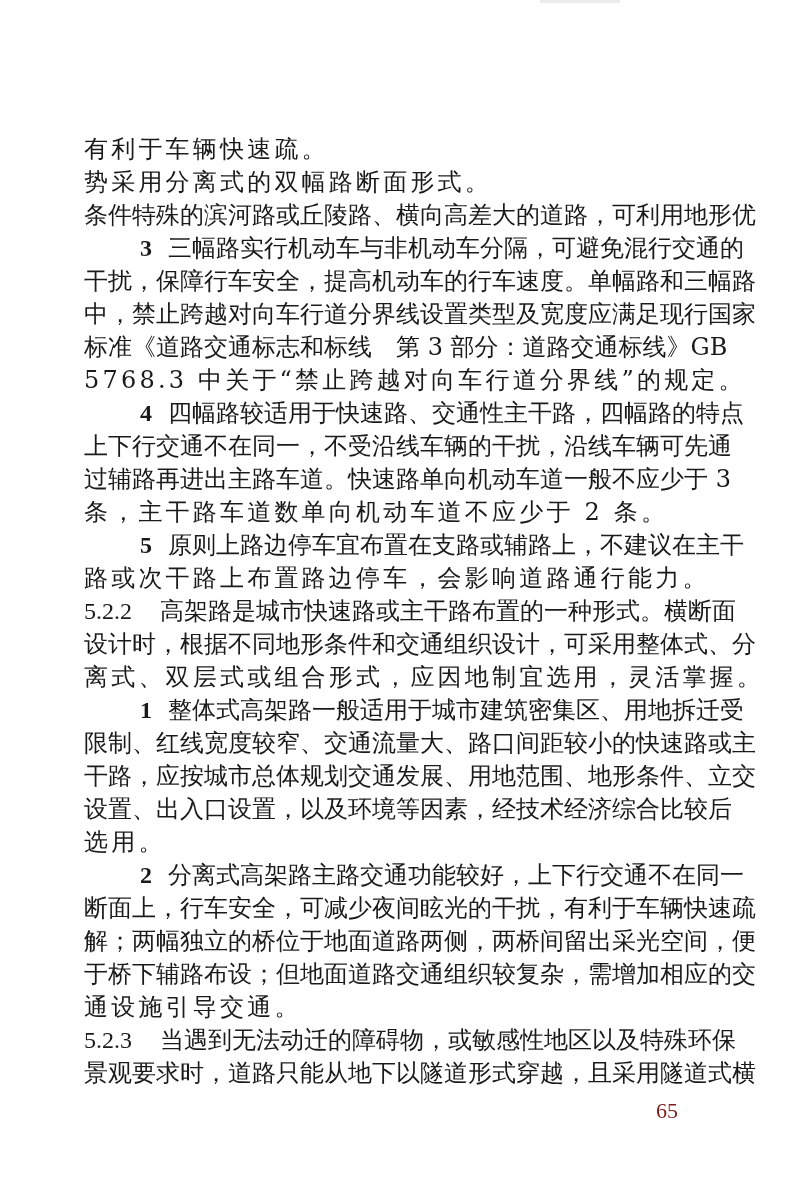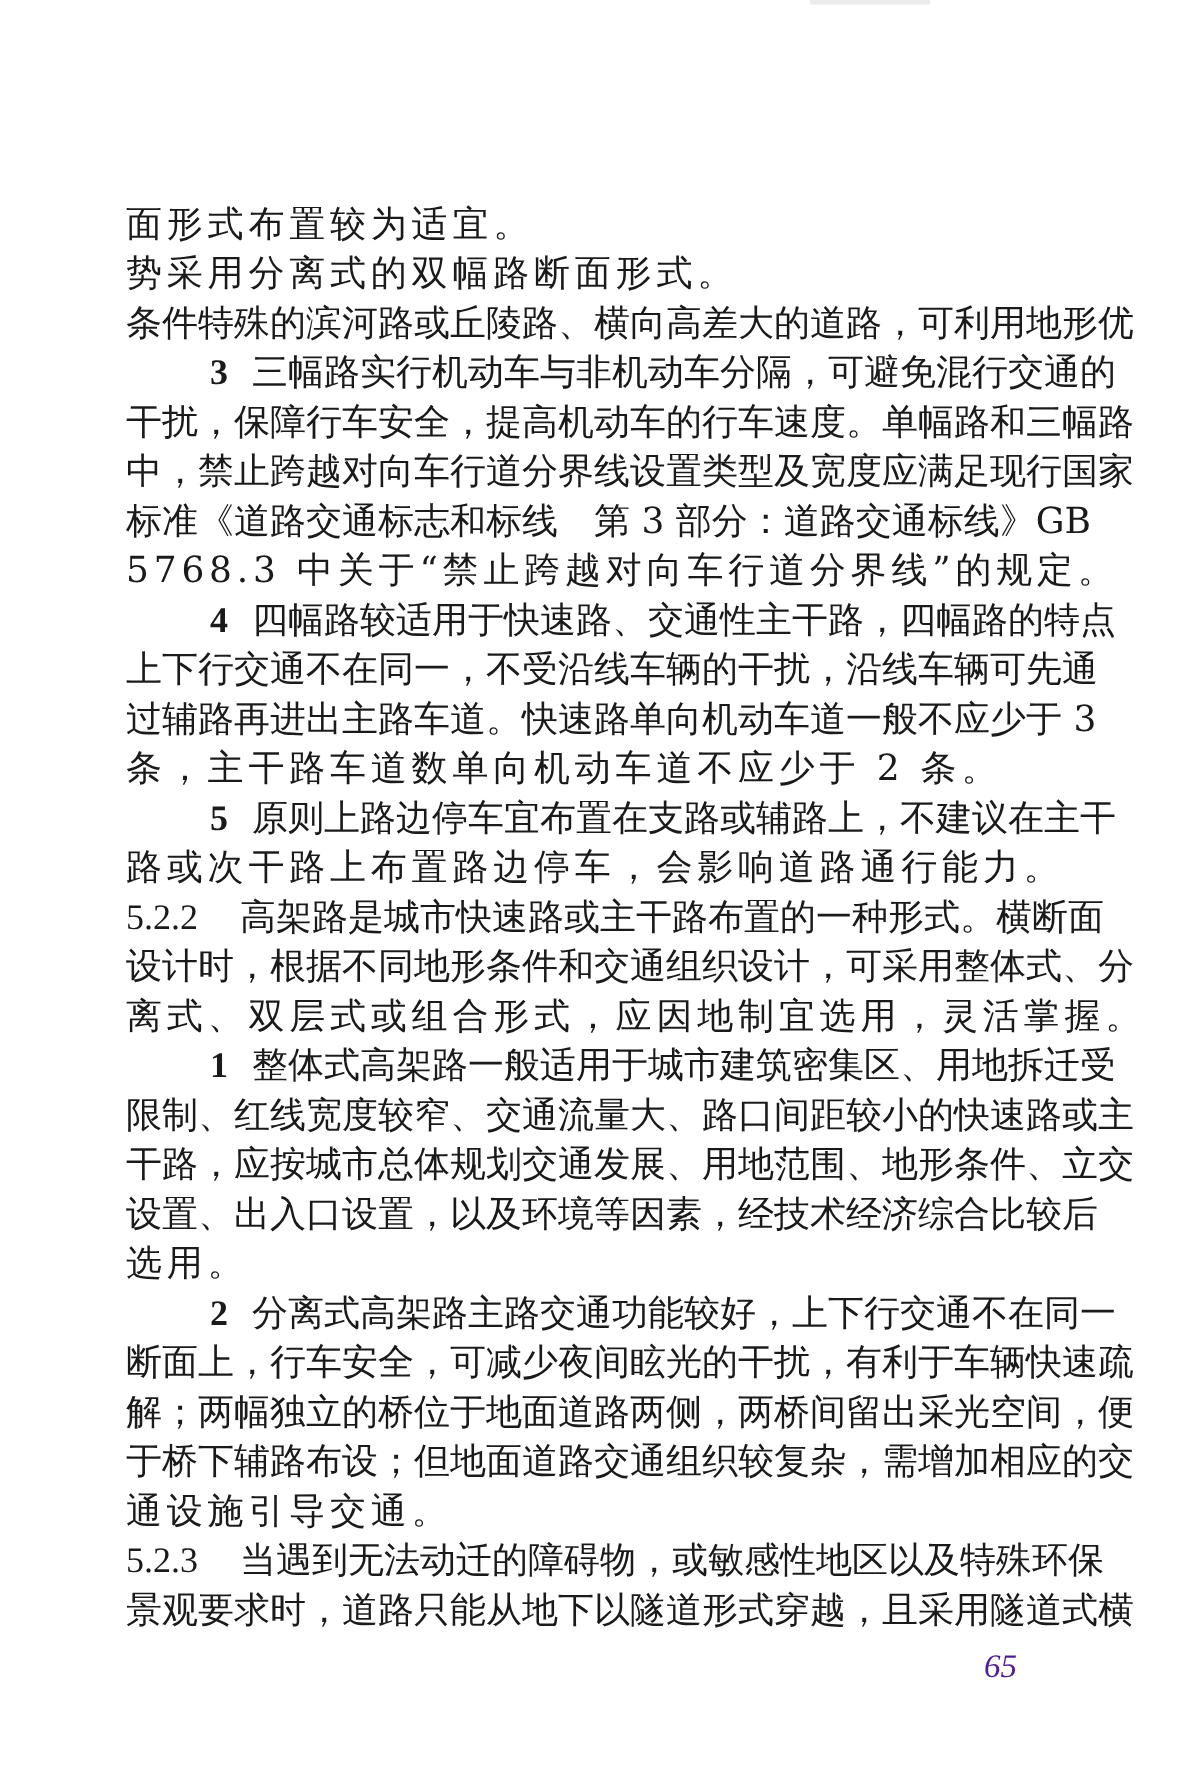--- a/index.html
+++ b/index.html
@@ -47,41 +47,40 @@
       font-family: "Liberation Serif", "DejaVu Serif", serif;
       font-weight: normal;
       letter-spacing: 0;
       margin-right: 28px;
     }
     .page-number {
       position: absolute;
       left: 656px;
       top: 1098px;
       font-family: "Liberation Serif", "DejaVu Serif", serif;
-      font-style: italic;
       font-size: 22px;
-      color: #4c1d95;
+      color: #7f1d1d;
     }
     .top-smudge {
       position: absolute;
       left: 540px;
       top: 0;
       width: 80px;
       height: 3px;
       background: #ececec;
     }
   </style>
 </head>
 <body>
 
 <div class="top-smudge"></div>
 
 <div class="page">
 
-  <div class="line">面形式布置较为适宜。</div>
+  <div class="line">有利于车辆快速疏。</div>
 
   <div class="line">势采用分离式的双幅路断面形式。</div>
   <div class="line justify">条件特殊的滨河路或丘陵路、横向高差大的道路，可利用地形优</div>
 
   <div class="line justify indent"><span class="num">3</span><span>三幅路实行机动车与非机动车分隔，可避免混行交通的</span></div>
   <div class="line justify">干扰，保障行车安全，提高机动车的行车速度。单幅路和三幅路</div>
   <div class="line justify">中，禁止跨越对向车行道分界线设置类型及宽度应满足现行国家</div>
   <div class="line justify">标准《道路交通标志和标线　第 3 部分：道路交通标线》GB</div>
   <div class="line">5768.3 中关于“禁止跨越对向车行道分界线”的规定。</div>
 

